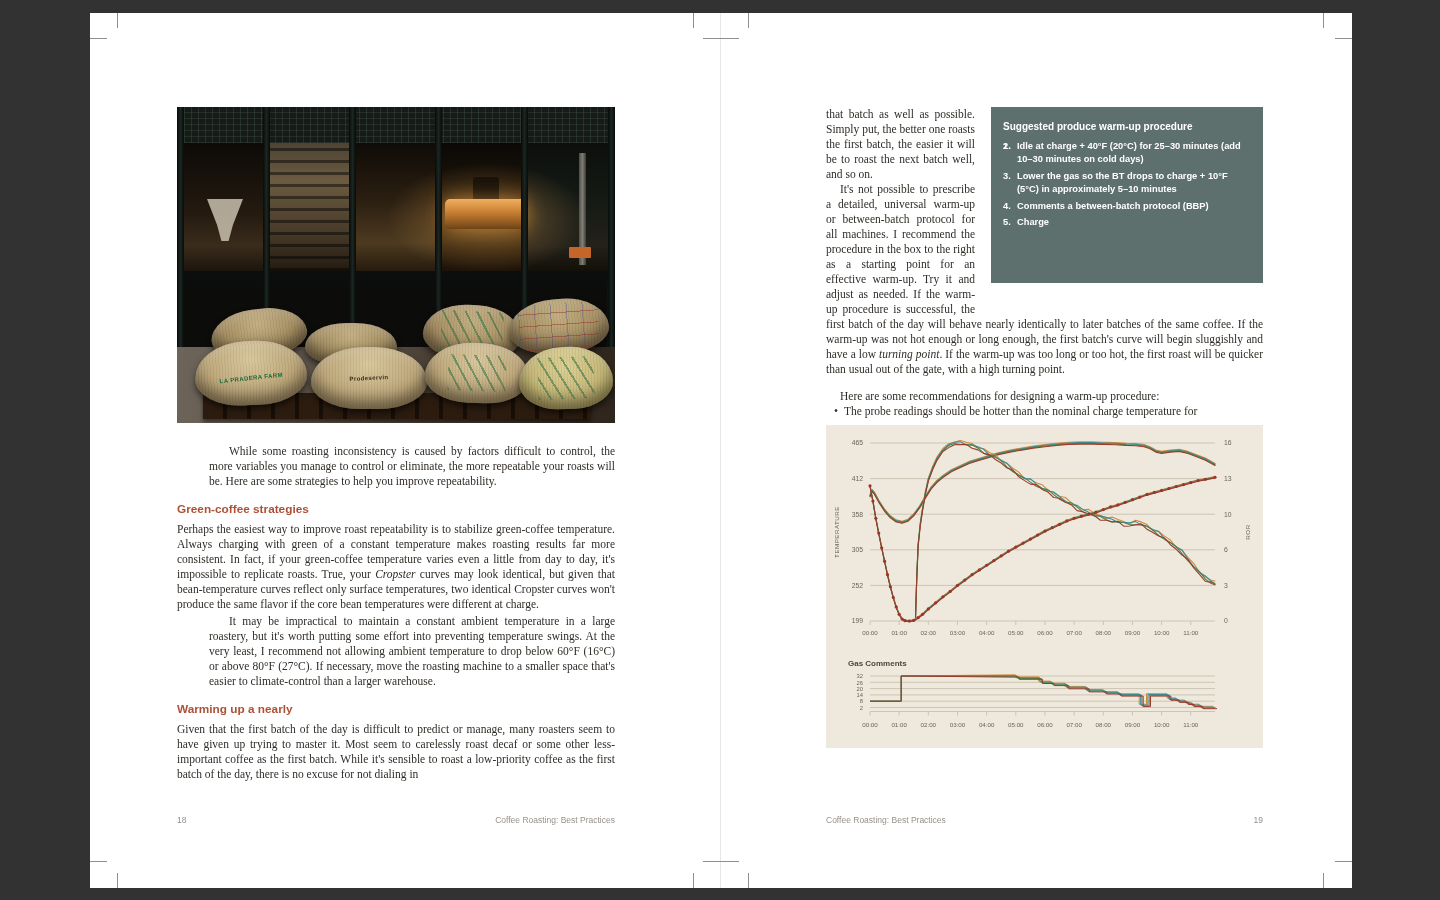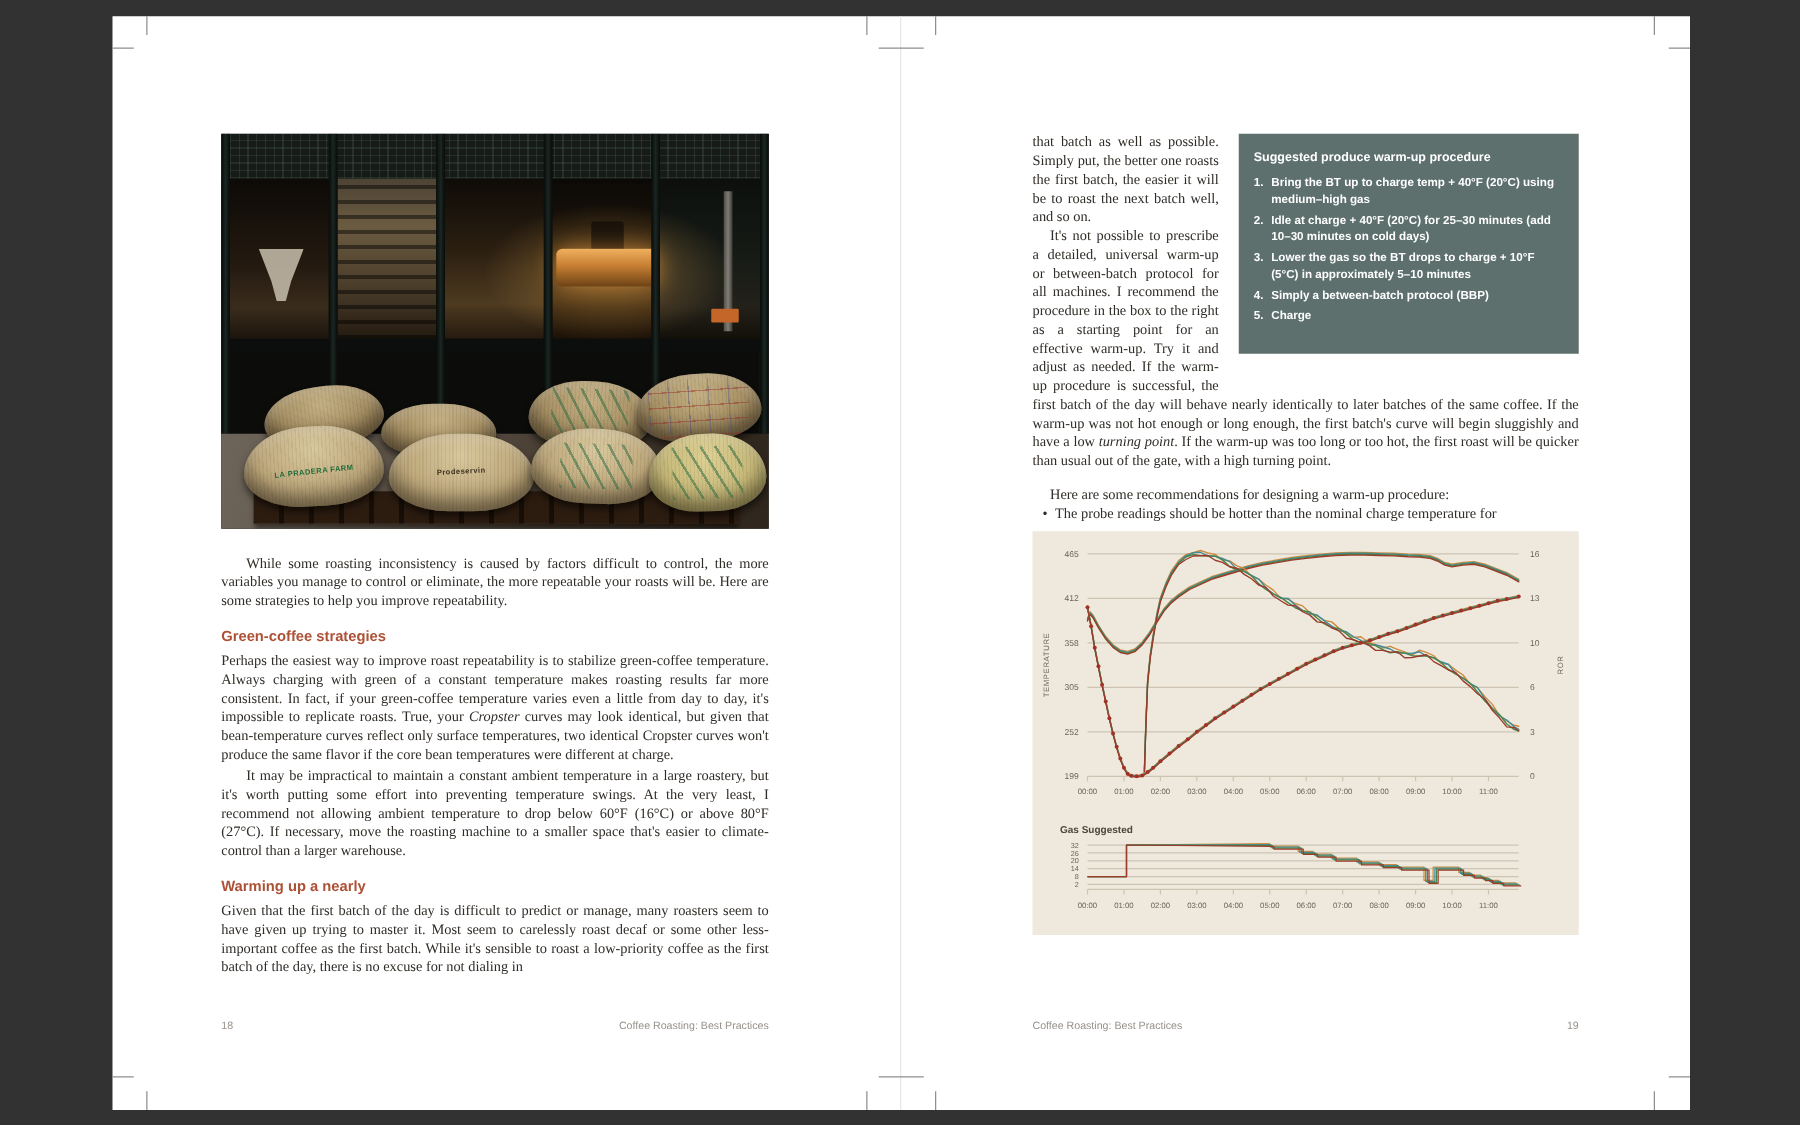--- a/index.html
+++ b/index.html
@@ -57,21 +57,21 @@
      repeating-linear-gradient(60deg,rgba(38,104,62,.5) 0 2px,transparent 2px 10px);}
   .plaid-red{position:absolute;inset:8% 10%;background:
      repeating-linear-gradient(0deg,rgba(150,40,40,.45) 0 1px,transparent 1px 12px),
      repeating-linear-gradient(90deg,rgba(60,70,140,.35) 0 1px,transparent 1px 16px);}
   .sack-label{position:absolute;left:0;right:0;text-align:center;
      font-family:"Liberation Sans",sans-serif;font-weight:bold;font-size:6px;letter-spacing:.4px;
      color:#1f6b3a;transform:rotate(-3deg);}
   .sack-label.dk{color:#3a2f1c;}
 
   .body-text{font-size:11.5px;line-height:15px;text-align:justify;margin:0;}
-  .body-text.indent{text-indent:20px;}
+  .body-text.indent{text-indent:20px;margin-left:32px;}
   .mt-intro{margin-top:21px;}
   .sec-head{font-family:"Liberation Sans",sans-serif;font-weight:bold;font-size:11.8px;
      color:#ad5136;margin:13px 0 6px 0;}
   .it{font-style:italic;}
   .page-footer{position:absolute;top:802px;width:438px;display:flex;justify-content:space-between;
      font-family:"Liberation Sans",sans-serif;font-size:8.5px;color:#97918a;}
   .page-footer.lf{left:87px;}
   .page-footer.rf{left:736px;width:437px;}
 
   
@@ -185,24 +185,24 @@
 
     <div class="page-footer lf">
       <span>18</span>
       <span>Coffee Roasting: Best Practices</span>
     </div>
 
     <div class="rightcol">
       <aside class="warmup-box">
         <div class="bx-title">Suggested produce warm-up procedure</div>
         <ol>
-            <li><span class="num">1.</span><span>Bring the BT up to charge temp + 40°F (20°C) using medium–high gas</span></li>
+            <li><span class="num">1.</span></li>
             <li><span class="num">2.</span><span>Idle at charge + 40°F (20°C) for 25–30 minutes (add 10–30 minutes on cold days)</span></li>
             <li><span class="num">3.</span><span>Lower the gas so the BT drops to charge + 10°F (5°C) in approximately 5–10 minutes</span></li>
-            <li><span class="num">4.</span><span>Simply a between-batch protocol (BBP)</span></li>
+            <li><span class="num">4.</span><span>Comments a between-batch protocol (BBP)</span></li>
             <li><span class="num">5.</span><span>Charge</span></li>
           </ol>
       </aside>
       <p class="body-text"><span>that batch as well as possible. Simply put, the better one roasts the first batch, the easier it will be to roast the next batch well, and so on.</span></p>
       <p class="body-text" style="text-indent:14px;margin-top:0;"><span>It's not possible to prescribe a detailed, universal warm-up or between-batch protocol for all machines. I recommend the procedure in the box to the right as a starting point for an effective warm-up. Try it and adjust as needed. If the warm-up procedure is successful, the first batch of the day will behave nearly identically to later batches of the same coffee. If the warm-up was not hot enough or long enough, the first batch's curve will begin sluggishly and have a low </span><span class="it">turning point</span><span>. If the warm-up was too long or too hot, the first roast will be quicker than usual out of the gate, with a high turning point.</span></p>
       <p class="body-text" style="text-indent:14px;margin-top:12px;"><span>Here are some recommendations for designing a warm-up procedure:</span></p>
       <p class="bullet-line body-text">
         <span class="bmark">•</span>
         <span>The probe readings should be hotter than the nominal charge temperature for</span>
       </p>
@@ -317,21 +317,21 @@
           <circle cx="328.34065934065933" cy="67.44444444444444" r="1.6" fill="#a03226"></circle>
           <circle cx="335.6314454775993" cy="65.46666666666667" r="1.6" fill="#a03226"></circle>
           <circle cx="342.9222316145393" cy="63.48888888888889" r="1.6" fill="#a03226"></circle>
           <circle cx="350.2130177514793" cy="61.511111111111106" r="1.6" fill="#a03226"></circle>
           <circle cx="357.50380388841927" cy="59.53333333333333" r="1.6" fill="#a03226"></circle>
           <circle cx="364.79459002535924" cy="57.55555555555555" r="1.6" fill="#a03226"></circle>
           <circle cx="372.0853761622992" cy="55.577777777777776" r="1.6" fill="#a03226"></circle>
           <circle cx="379.37616229923924" cy="54.25925925925925" r="1.6" fill="#a03226"></circle>
           <circle cx="389" cy="52.2566037735849" r="1.6" fill="#a03226"></circle>
         </svg>
-      <div class="gas-title">Gas Suggested</div>
+      <div class="gas-title">Gas Comments</div>
       <svg id="gas-chart" width="437" height="78" style="position:absolute;left:0;top:245px;">
           <line x1="44" y1="37.5" x2="389" y2="37.5" stroke="#cdc4b3" stroke-width="1"></line>
           <text x="37" y="39.7" text-anchor="end" font-size="5.8" fill="#6b6358">2</text>
           <line x1="44" y1="31.2" x2="389" y2="31.2" stroke="#cdc4b3" stroke-width="1"></line>
           <text x="37" y="33.4" text-anchor="end" font-size="5.8" fill="#6b6358">8</text>
           <line x1="44" y1="24.9" x2="389" y2="24.9" stroke="#cdc4b3" stroke-width="1"></line>
           <text x="37" y="27.099999999999998" text-anchor="end" font-size="5.8" fill="#6b6358">14</text>
           <line x1="44" y1="18.6" x2="389" y2="18.6" stroke="#cdc4b3" stroke-width="1"></line>
           <text x="37" y="20.8" text-anchor="end" font-size="5.8" fill="#6b6358">20</text>
           <line x1="44" y1="12.3" x2="389" y2="12.3" stroke="#cdc4b3" stroke-width="1"></line>

